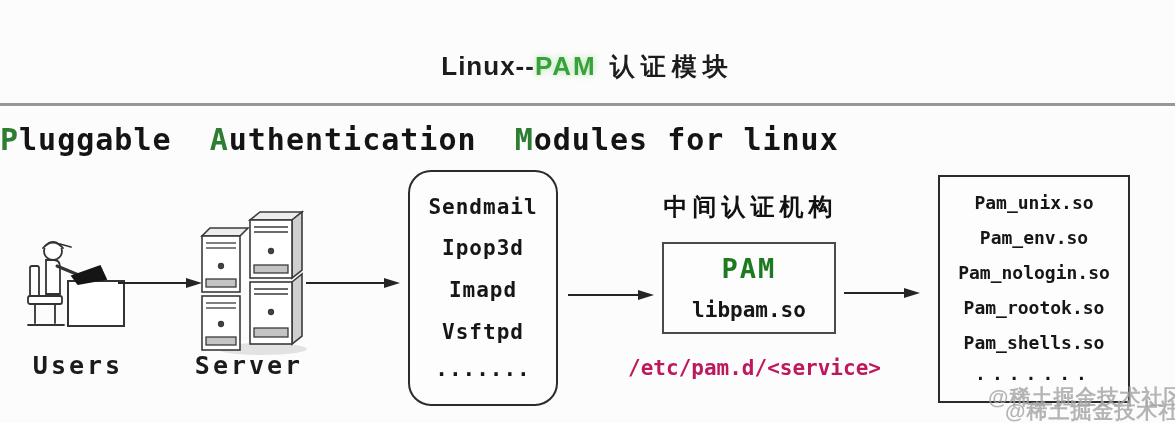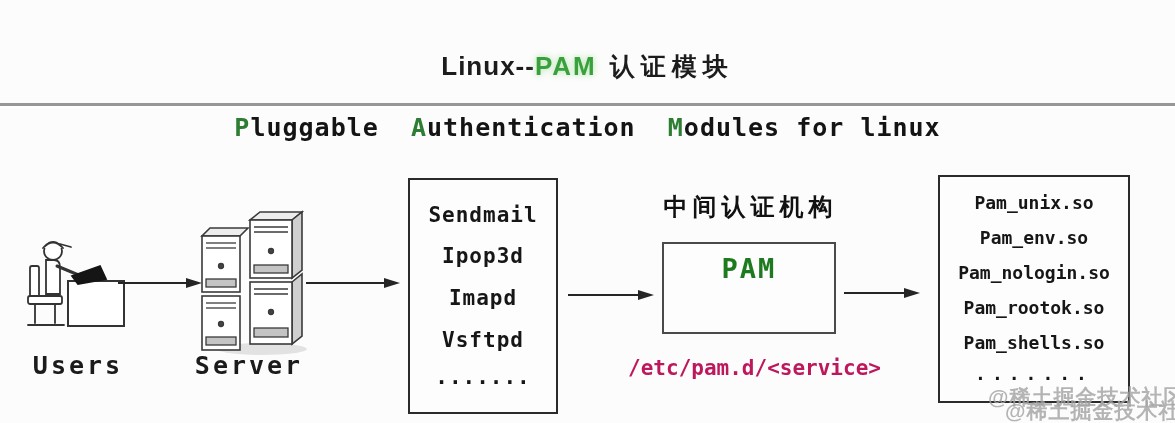--- a/index.html
+++ b/index.html
@@ -35,23 +35,23 @@
 
   .header-rule {
     position: absolute;
     left: 0; top: 103px; width: 100%; height: 3px;
     background: #979797;
     box-shadow: 0 2px 0 rgba(255,255,255,.9);
   }
 
   .subtitle {
     position: absolute;
-    left: 0; top: 113px; width: 100%;
-    text-align: center;
-    font-size: 25px;
+    left: 0; top: 122px; width: 100%;
+    text-align: left;
+    font-size: 30px;
     font-weight: 700;
     color: #141414;
     white-space: pre;
     letter-spacing: 1px;
   }
   .seg-green { color: #2d7d32; }
 
   
   .user-figure { position: absolute; left: 24px; top: 236px; }
   .server-figure { position: absolute; left: 188px; top: 206px; }
@@ -73,21 +73,21 @@
   
   .plain-box {
     position: absolute;
     border: 2px solid #2b2b2b;
     background: #fdfdfd;
     display: flex;
     flex-direction: column;
     justify-content: space-around;
     align-items: center;
   }
-  .services-box { left: 408px; top: 178px; width: 150px; height: 236px; padding: 14px 0 10px 0; }
+  .services-box { left: 408px; top: 170px; width: 150px; height: 236px; padding: 14px 0 10px 0; border-radius: 23px; }
   .modules-box  { left: 938px; top: 175px; width: 192px; height: 228px; padding: 8px 0 6px 0; }
 
   .services-box .box-line { font-size: 21px; font-weight: 700; color: #161616; letter-spacing: 1px; }
   .modules-box .box-line  { font-size: 18px; font-weight: 700; color: #161616; }
   .dots-line { letter-spacing: 6px; font-weight: 800; transform: translateY(-4px); }
 
   
   .middle-heading {
     position: absolute;
     left: 648px; top: 191px; width: 205px;
@@ -230,20 +230,21 @@
     </div>
 
   <svg class="arrow" style="left:568px; top:287px;" width="86" height="16" viewBox="0 0 86 16">
     <line x1="0" y1="8" x2="71" y2="8" stroke="#252525" stroke-width="2"></line>
     <polygon points="70,3 86,8 70,13" fill="#252525"></polygon>
   </svg>
 
   <div class="middle-heading">中间认证机构</div>
   <div class="pam-box">
     <div class="pam-title mono">PAM</div>
+    <div class="pam-lib mono">libpam.so</div>
   </div>
   <div class="pam-path mono">/etc/pam.d/&lt;service&gt;</div>
 
   <svg class="arrow" style="left:844px; top:285px;" width="76" height="16" viewBox="0 0 76 16">
     <line x1="0" y1="8" x2="61" y2="8" stroke="#252525" stroke-width="2"></line>
     <polygon points="60,3 76,8 60,13" fill="#252525"></polygon>
   </svg>
 
   <div class="plain-box modules-box mono">
       <div class="box-line">Pam_unix.so</div>

